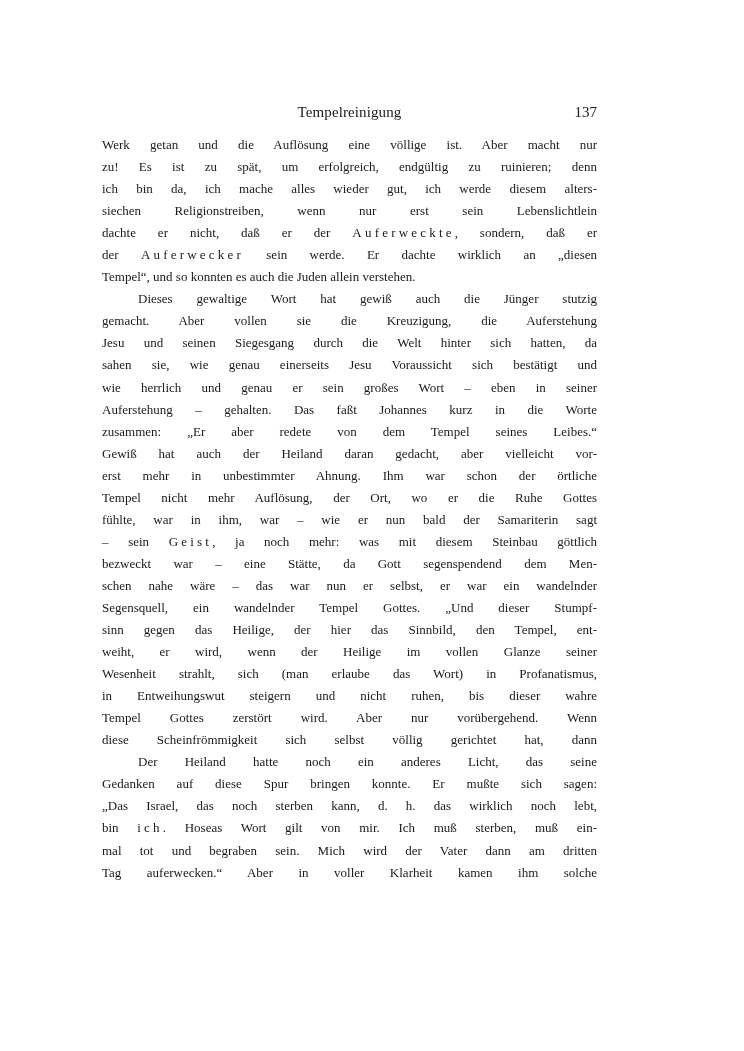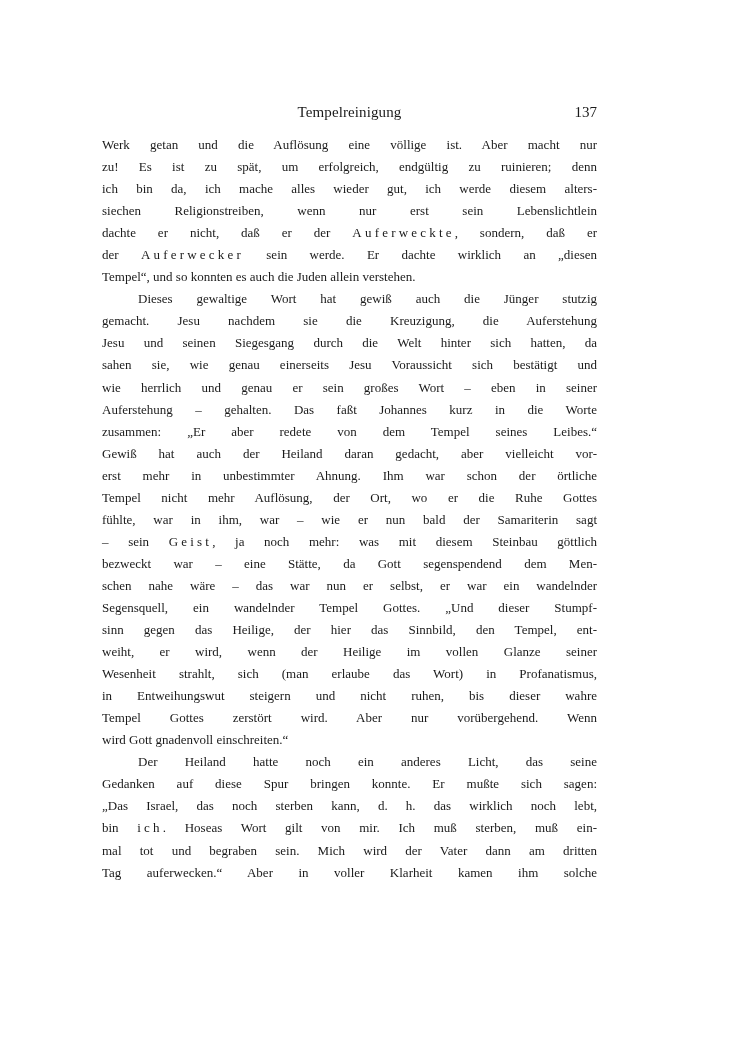--- a/index.html
+++ b/index.html
@@ -77,40 +77,40 @@
       <span class="line">zu! Es ist zu spät, um erfolgreich, endgültig zu ruinieren; denn</span>
       <span class="line">ich bin da, ich mache alles wieder gut, ich werde diesem alters-</span>
       <span class="line">siechen Religionstreiben, wenn nur erst sein Lebenslichtlein</span>
       <span class="line"><span>dachte er nicht, daß er der </span><span class="sp">Auferweckte</span><span>, sondern, daß er</span></span>
       <span class="line"><span>der </span><span class="sp">Auferwecker</span><span> sein werde. Er dachte wirklich an „diesen</span></span>
       <span class="line last">Tempel“, und so konnten es auch die Juden allein verstehen.</span>
     </div>
 
     <div class="paragraph">
       <span class="line indent">Dieses gewaltige Wort hat gewiß auch die Jünger stutzig</span>
-      <span class="line">gemacht. Jesu nachdem sie die Kreuzigung, die Auferstehung</span>
+      <span class="line">gemacht. Aber vollen sie die Kreuzigung, die Auferstehung</span>
       <span class="line">Jesu und seinen Siegesgang durch die Welt hinter sich hatten, da</span>
       <span class="line">sahen sie, wie genau einerseits Jesu Voraussicht sich bestätigt und</span>
       <span class="line">wie herrlich und genau er sein großes Wort – eben in seiner</span>
       <span class="line">Auferstehung – gehalten. Das faßt Johannes kurz in die Worte</span>
       <span class="line">zusammen: „Er aber redete von dem Tempel seines Leibes.“</span>
       <span class="line">Gewiß hat auch der Heiland daran gedacht, aber vielleicht vor-</span>
       <span class="line">erst mehr in unbestimmter Ahnung. Ihm war schon der örtliche</span>
       <span class="line">Tempel nicht mehr Auflösung, der Ort, wo er die Ruhe Gottes</span>
       <span class="line">fühlte, war in ihm, war – wie er nun bald der Samariterin sagt</span>
       <span class="line"><span>– sein </span><span class="sp">Geist</span><span>, ja noch mehr: was mit diesem Steinbau göttlich</span></span>
       <span class="line">bezweckt war – eine Stätte, da Gott segenspendend dem Men-</span>
       <span class="line">schen nahe wäre – das war nun er selbst, er war ein wandelnder</span>
       <span class="line">Segensquell, ein wandelnder Tempel Gottes. „Und dieser Stumpf-</span>
       <span class="line">sinn gegen das Heilige, der hier das Sinnbild, den Tempel, ent-</span>
       <span class="line">weiht, er wird, wenn der Heilige im vollen Glanze seiner</span>
       <span class="line">Wesenheit strahlt, sich (man erlaube das Wort) in Profanatismus,</span>
       <span class="line">in Entweihungswut steigern und nicht ruhen, bis dieser wahre</span>
       <span class="line">Tempel Gottes zerstört wird. Aber nur vorübergehend. Wenn</span>
-      <span class="line last">wird Gott gnadenvoll einschreiten.“</span>
+      <span class="line">diese Scheinfrömmigkeit sich selbst völlig gerichtet hat, dann</span>
     </div>
 
     <div class="paragraph">
       <span class="line indent">Der Heiland hatte noch ein anderes Licht, das seine</span>
       <span class="line">Gedanken auf diese Spur bringen konnte. Er mußte sich sagen:</span>
       <span class="line">„Das Israel, das noch sterben kann, d. h. das wirklich noch lebt,</span>
       <span class="line"><span>bin </span><span class="sp">ich</span><span>. Hoseas Wort gilt von mir. Ich muß sterben, muß ein-</span></span>
       <span class="line">mal tot und begraben sein. Mich wird der Vater dann am dritten</span>
       <span class="line">Tag auferwecken.“ Aber in voller Klarheit kamen ihm solche</span>
     </div>

